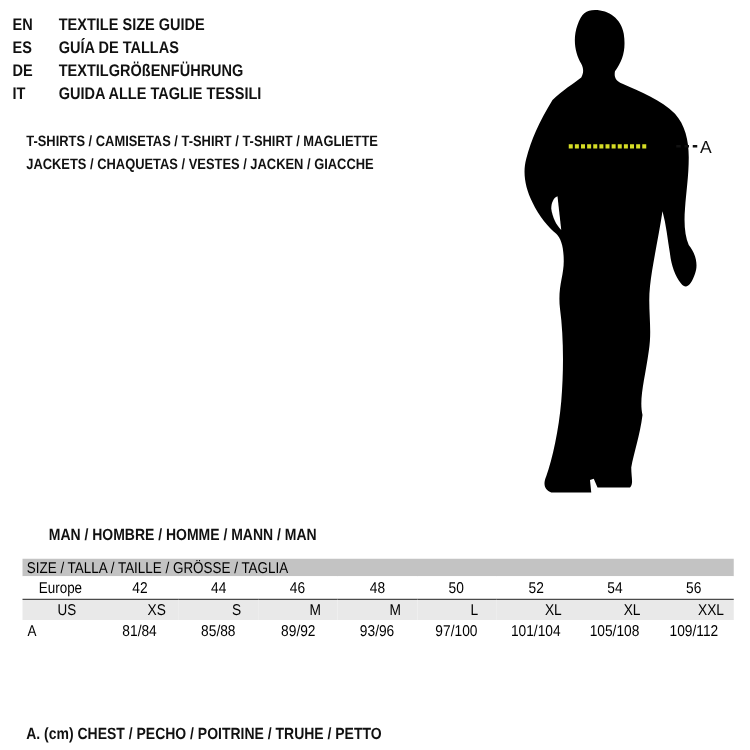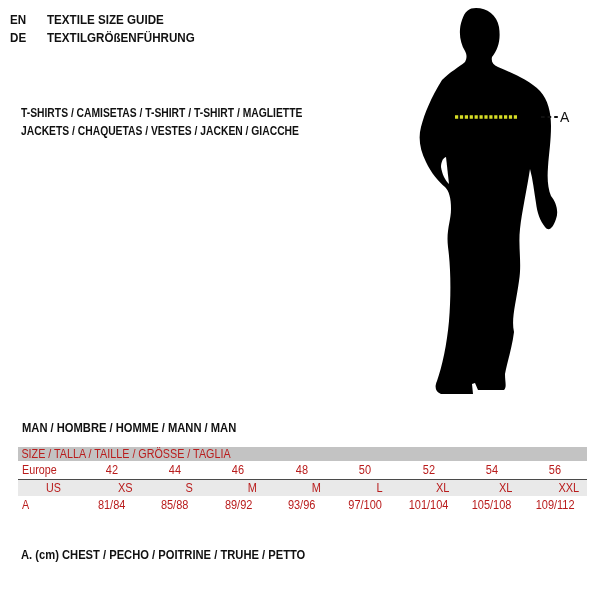--- a/index.html
+++ b/index.html
@@ -21,52 +21,60 @@
   .lang-code{width:37px;flex:0 0 37px;}
 
   
   .cats{left:21px;top:104px;font-size:12px;font-weight:bold;line-height:18.4px;}
 
   
   svg.figure{left:0;top:0;width:600px;height:600px;}
   .measure-label{left:560px;top:109px;font-size:14px;font-weight:normal;}
 
   
-  .man-label{left:22px;top:420px;font-size:13px;font-weight:bold;}
+  .man-label{left:39px;top:420px;font-size:13px;font-weight:bold;}
 
   
   table.size{left:18px;top:447px;width:569px;border-collapse:collapse;table-layout:fixed;}
-  table.size th,table.size td{padding:0;font-weight:normal;font-size:12.5px;color:#b91c1c;margin-top:15px;}
+  table.size th,table.size td{padding:0;font-weight:normal;font-size:12.5px;color:#000000;margin-top:15px;}
   table.size col.lbl{width:62px;}
   thead th{
     background:#c3c3c3;height:14px;text-align:left;
     font-size:12px;color:#333;
   }
   thead th .cond{padding-left:4px;}
   tbody td{height:16px;text-align:center;}
   tbody td.lbl{text-align:left;padding-left:4px;}
-  tr.r-europe td{height:18px;background:#ffffff;border-bottom:1px solid #4a4a4a;}
+  tr.r-europe td{height:18px;background:#ffffff;border-bottom:1px solid #4a4a4a;text-align:center;}
   tr.r-us td{background:#e9e9e9;padding-left:28px;}
   tr.r-num td{background:#e9e9e9;border-bottom:1px solid #4a4a4a;}
   tr.r-a td{height:18px;background:#ffffff;}
 
   
-  .footnote{left:21px;top:547px;font-size:13px;font-weight:bold;}
+  .footnote{left:21px;top:579px;font-size:13px;font-weight:bold;}
 </style>
 </head>
 <body>
 
 <div class="abs langs">
   <div class="lang-row">
     <span class="lang-code"><span class="cond">EN</span></span>
     <span class="cond">TEXTILE SIZE GUIDE</span>
   </div>
   <div class="lang-row">
+    <span class="lang-code"><span class="cond">ES</span></span>
+    <span class="cond">GUÍA DE TALLAS</span>
+  </div>
+  <div class="lang-row">
     <span class="lang-code"><span class="cond">DE</span></span>
     <span class="cond">TEXTILGRÖßENFÜHRUNG</span>
+  </div>
+  <div class="lang-row">
+    <span class="lang-code"><span class="cond">IT</span></span>
+    <span class="cond">GUIDA ALLE TAGLIE TESSILI</span>
   </div>
 </div>
 
 <div class="abs cats">
   <div><span class="cond">T-SHIRTS / CAMISETAS / T-SHIRT / T-SHIRT / MAGLIETTE</span></div>
   <div><span class="cond">JACKETS / CHAQUETAS / VESTES / JACKEN / GIACCHE</span></div>
 </div>
 
 <svg class="abs figure" viewBox="0 0 600 600" aria-hidden="true">
   <path d="M 476 8

